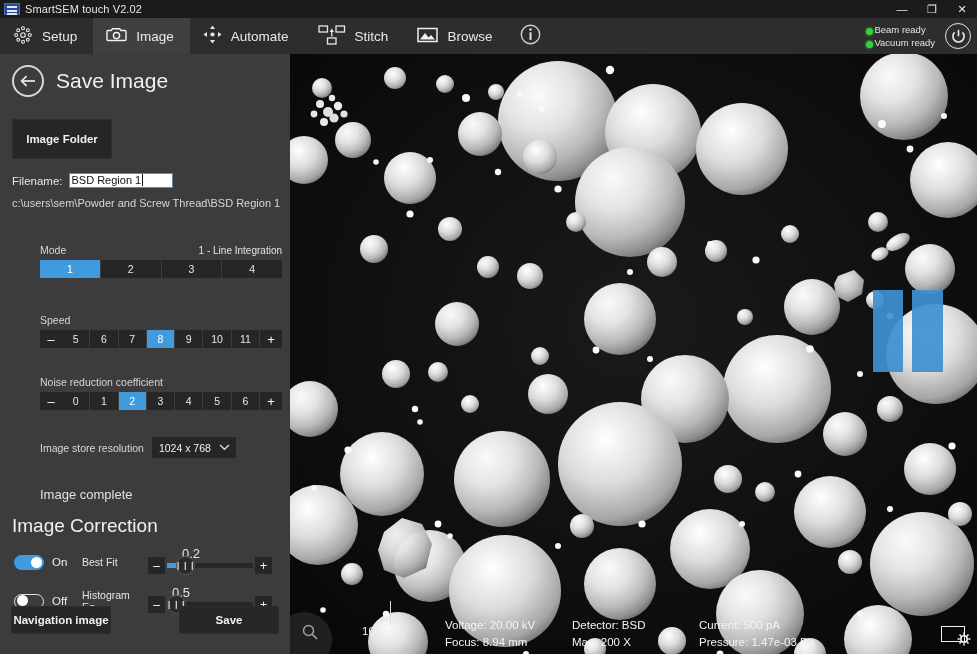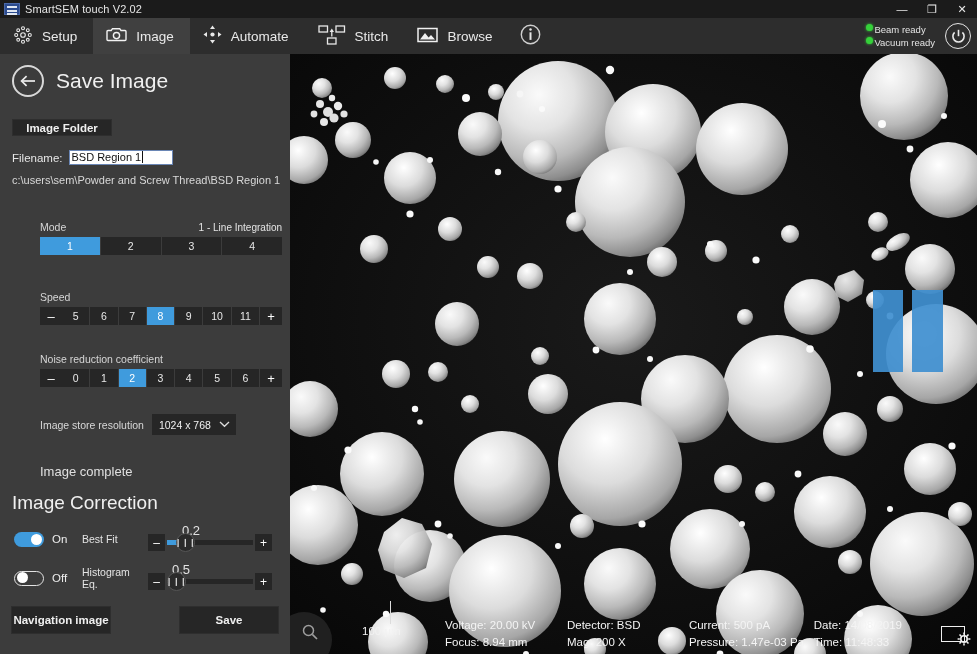--- a/index.html
+++ b/index.html
@@ -49,21 +49,21 @@
   }
   .nav-tab.active { background: #404040; }
   .nav-tab .nlabel { white-space: nowrap; }
   .nav-tab.icononly { padding: 0 12px; }
 
   .statuslamps {
     position: absolute; right: 42px; top: 0; height: 36px;
     display: flex; flex-direction: column; justify-content: center;
     gap: 2px;
   }
-  .lamp { display: flex; align-items: flex-start; gap: 1px; font-size: 9.5px; color: #e4e4e4; }
+  .lamp { display: flex; align-items: flex-end; gap: 1px; font-size: 9.5px; color: #e4e4e4; }
   .lamp .dot { width: 7px; height: 7px; border-radius: 50%; background: #35d13a; box-shadow: 0 0 3px #35d13a; }
   .powerbtn {
     position: absolute; right: 6px; top: 5px;
     width: 26px; height: 26px; border-radius: 50%;
     border: 1.6px solid #e6e6e6; color: #e6e6e6;
     display: flex; align-items: center; justify-content: center;
   }
 
   
   .body-wrap { display: flex; height: 600px; }
@@ -76,21 +76,21 @@
   .page-head { display: flex; align-items: center; gap: 12px; padding: 11px 0 0 12px; }
   .backbtn {
     width: 32px; height: 32px; border-radius: 50%;
     border: 2px solid #d8d8d8; color: #ececec;
     display: flex; align-items: center; justify-content: center;
     font-size: 16px; line-height: 1;
   }
   .page-title { font-size: 21px; color: #f0f0f0; font-weight: 400; }
 
   .imgfolder-btn {
-    margin: 22px 0 0 12px; width: 100px; height: 17px;
+    margin: 22px 0 0 12px; width: 100px; height: 40px;
     background: #262626; color: #f0f0f0; font-size: 11.5px;
     font-weight: bold;
     display: flex; align-items: center; justify-content: center;
     border: 1px solid #2e2e2e;
   }
 
   .fnrow { display: flex; align-items: center; margin: 14px 0 0 12px; }
   .fnlabel { font-size: 11.5px; color: #e6e6e6; margin-right: 6px; }
   .fninput {
     width: 104px; height: 15px; background: #ffffff;
@@ -654,24 +654,20 @@
         <span>Focus: 8.94 mm</span>
       </div>
       <div class="dbcol c2">
         <span>Detector: BSD</span>
         <span>Mag: 200 X</span>
       </div>
       <div class="dbcol c3">
         <span>Current: 500 pA</span>
         <span>Pressure: 1.47e-03 Pa</span>
       </div>
-      <div class="dbcol c4">
-        <span>Date: 14/08/2019</span>
-        <span>Time: 11:48:33</span>
-      </div>
     </div>
 
     <div class="imgsettings">
       <div class="rect"></div>
       <div class="gear">
         <svg width="14" height="14" viewBox="0 0 14 14">
           <circle cx="7" cy="7" r="3.2" fill="none" stroke="#f2f2f2" stroke-width="1.6"></circle>
           <g stroke="#f2f2f2" stroke-width="1.5">
             <path d="M7 0.6v2.2M7 11.2v2.2M0.6 7h2.2M11.2 7h2.2M2.5 2.5l1.6 1.6M9.9 9.9l1.6 1.6M11.5 2.5 9.9 4.1M4.1 9.9 2.5 11.5"></path>
           </g>

